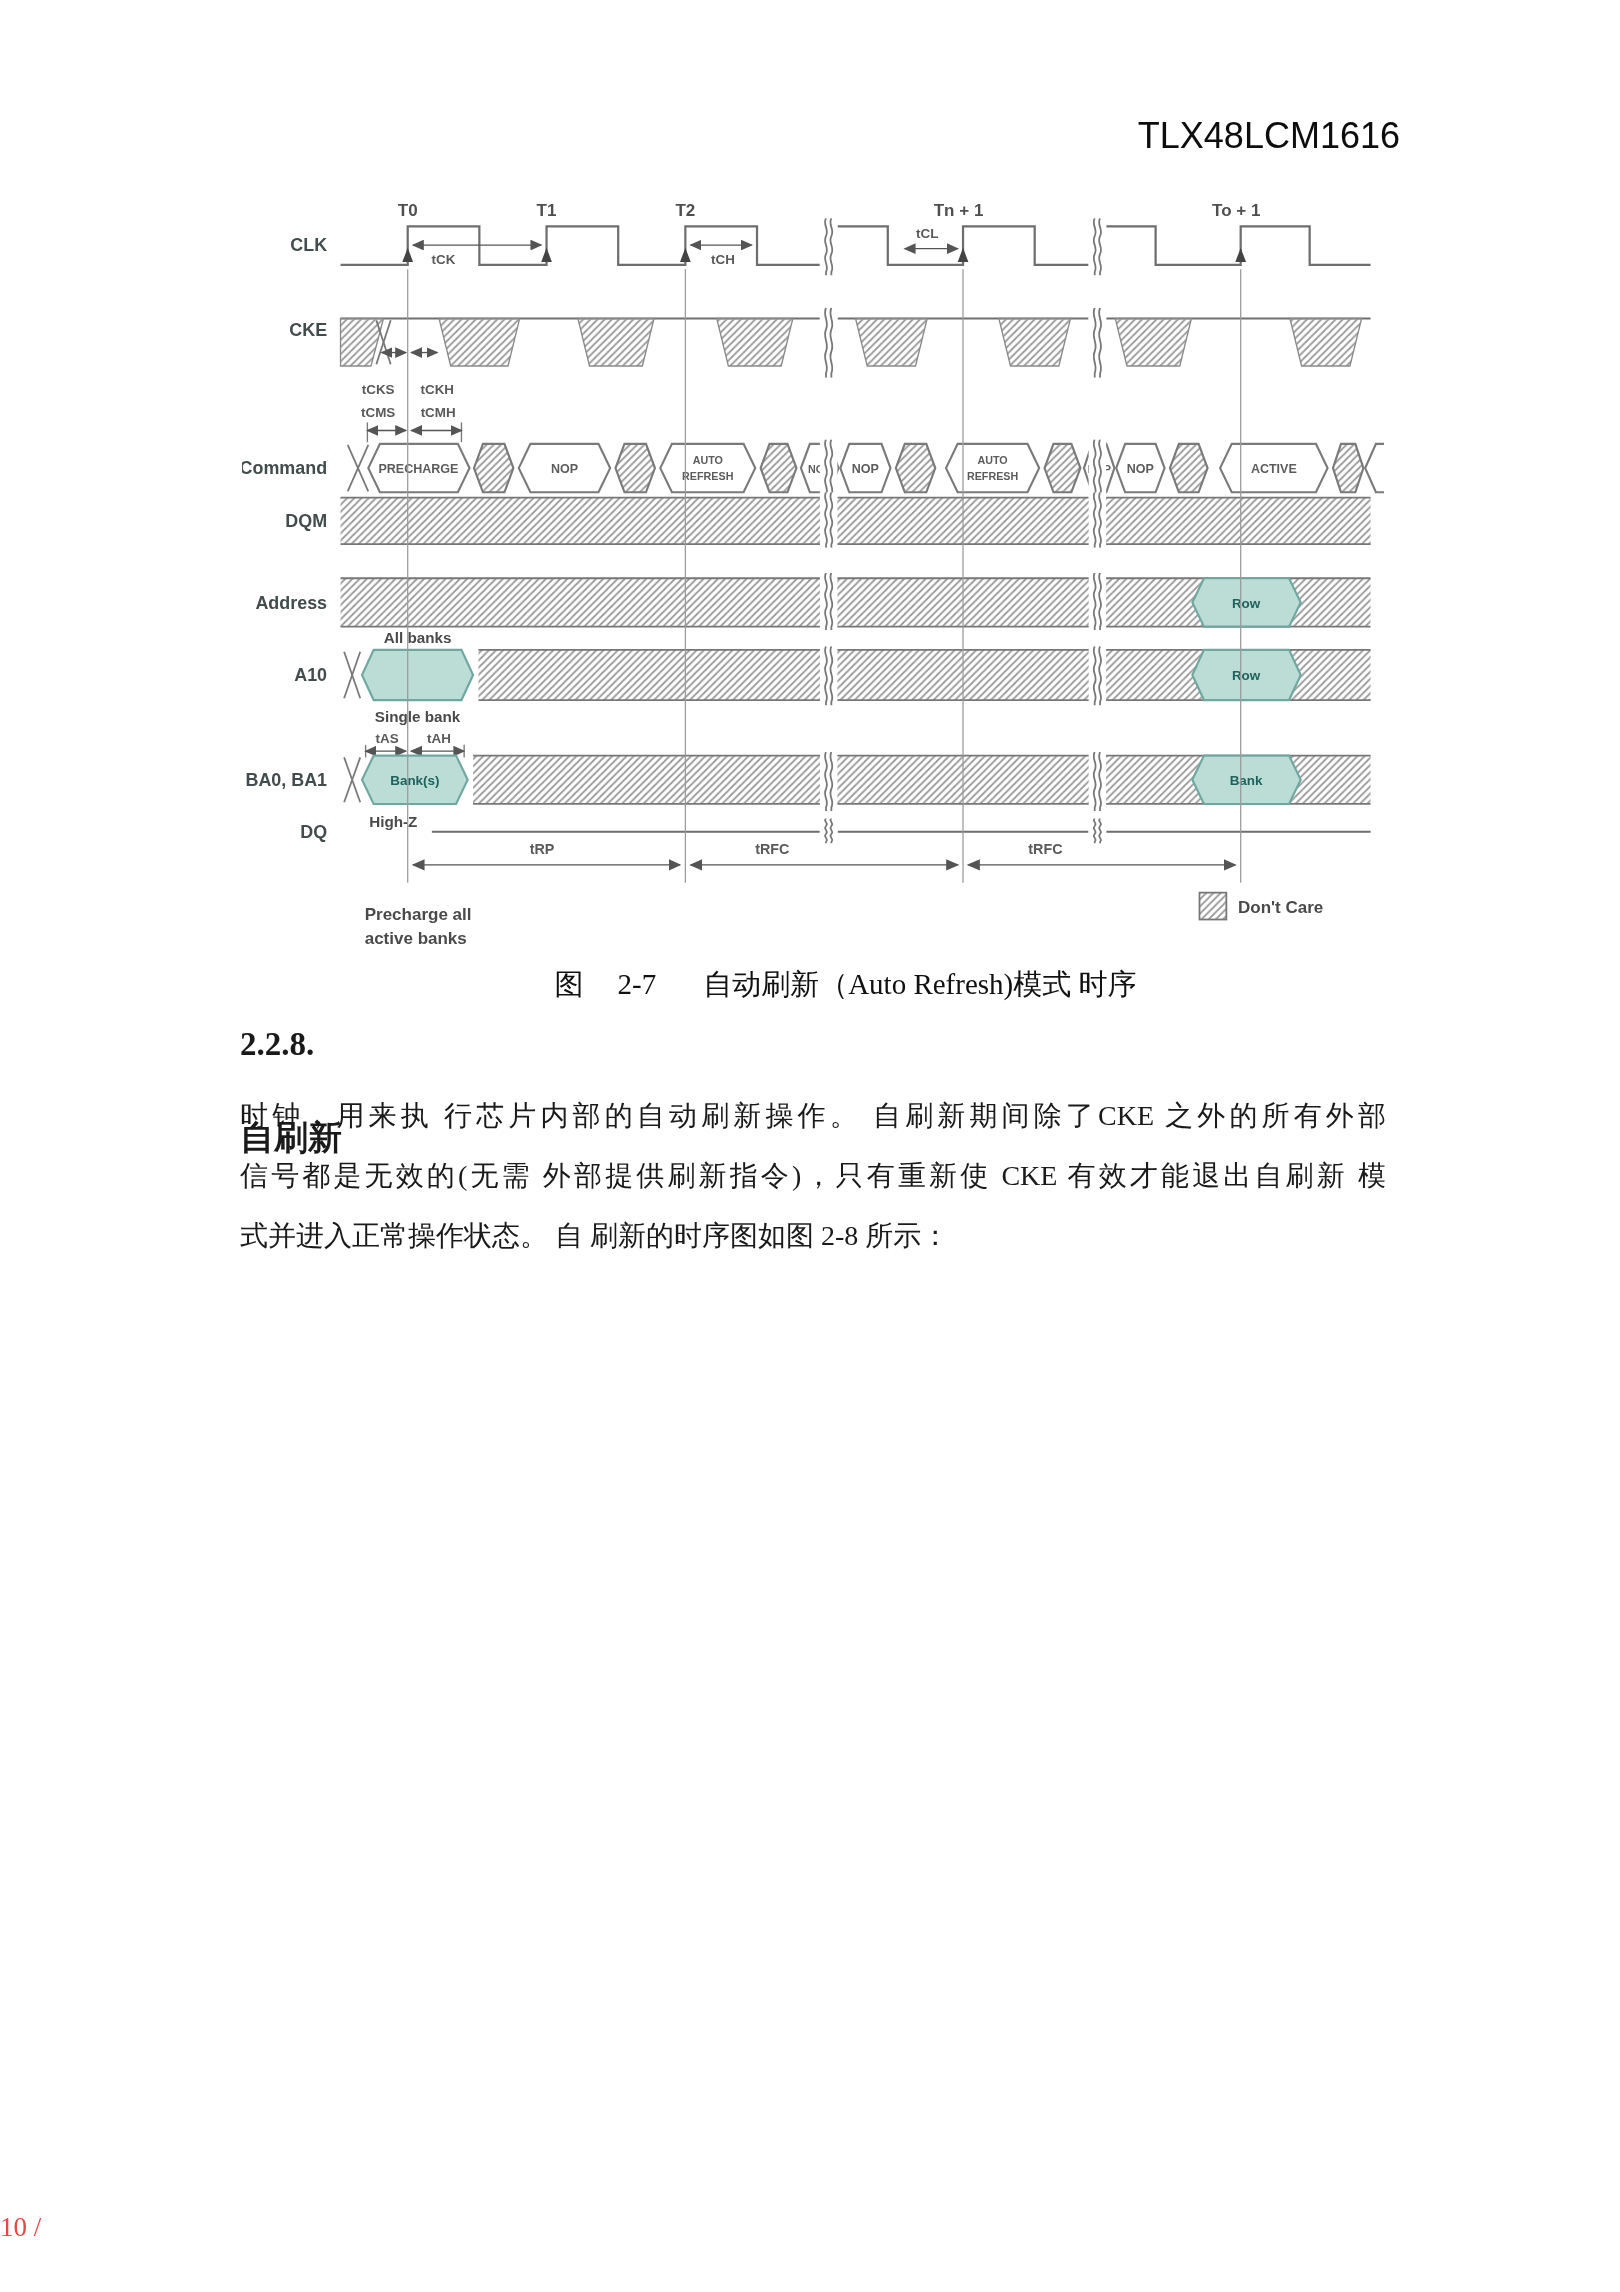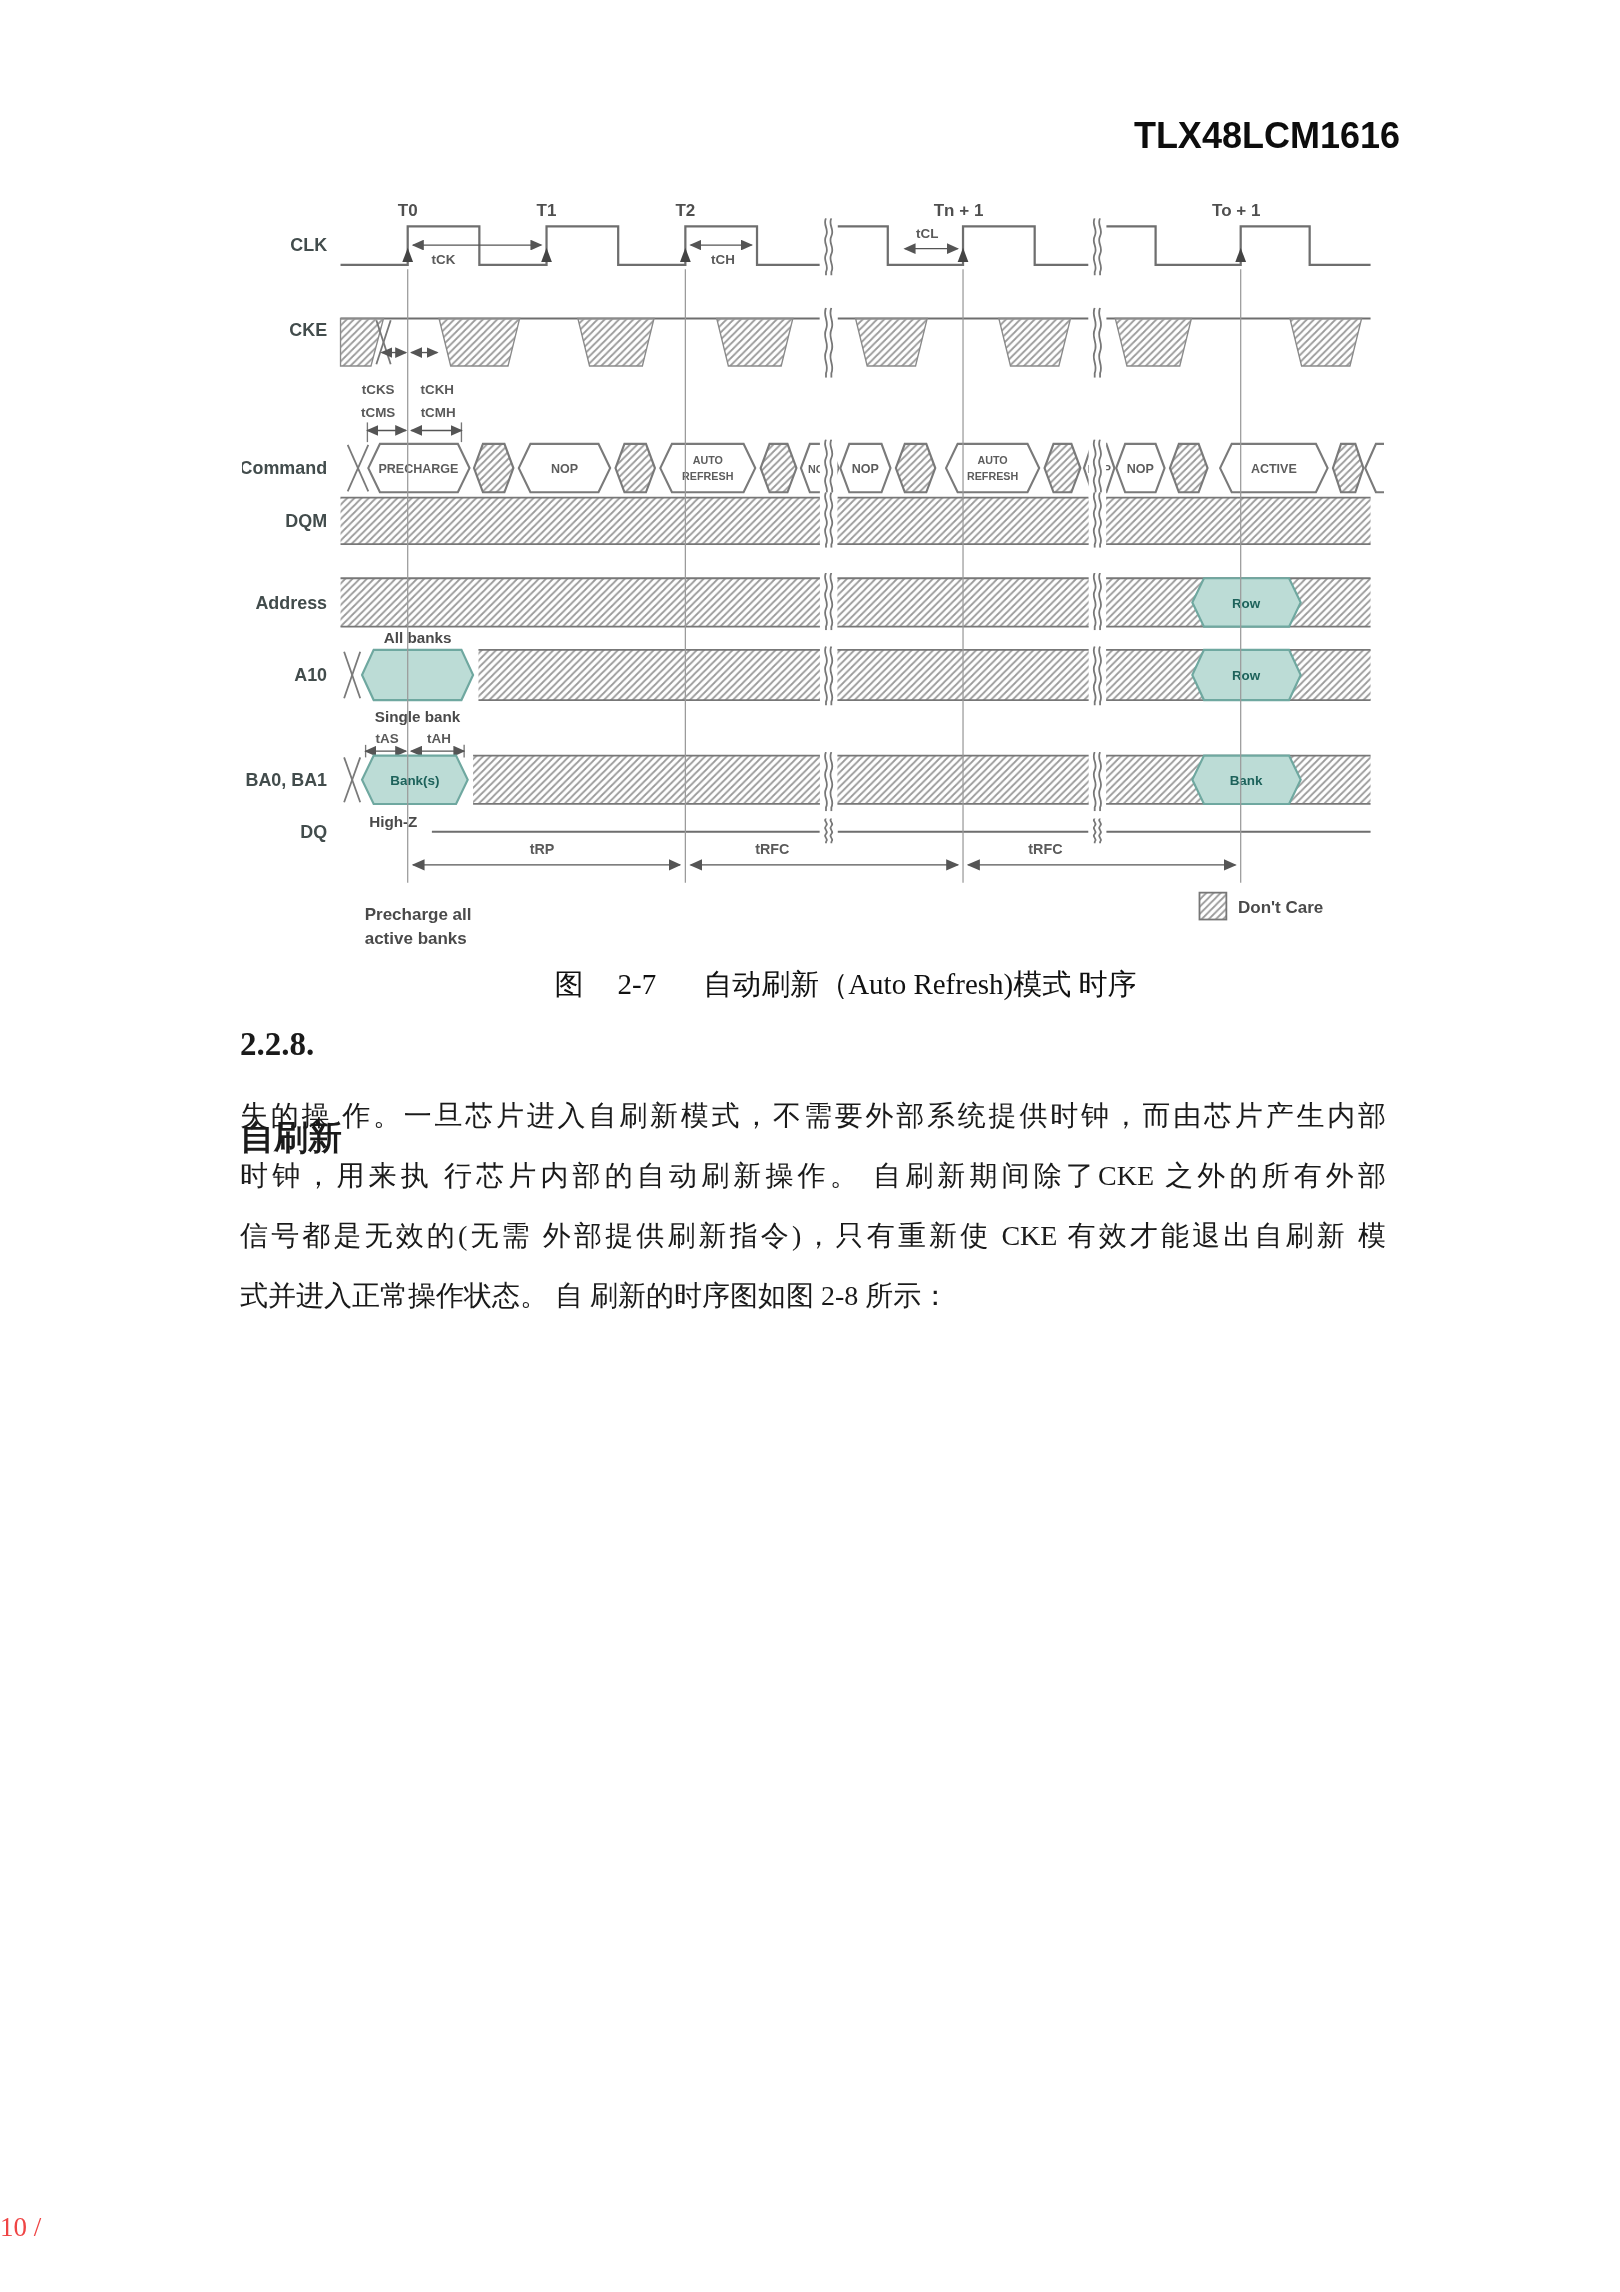--- a/index.html
+++ b/index.html
@@ -1,19 +1,19 @@
 <!DOCTYPE html>
 <html style="font-size:14.3px"><head>
 <meta charset="utf-8">
 <style>
   html,body{margin:0;padding:0;background:#e8e8e8;}
   .page{position:relative;width:1620px;height:2293px;background:#ffffff;overflow:hidden;
         font-family:"Liberation Serif","DejaVu Serif",serif;color:#1a1a1a;}
   .hdr{position:absolute;top:115px;right:220px;font-family:"Liberation Sans","DejaVu Sans",sans-serif;
-       font-weight:700;font-size:36px;letter-spacing:0px;color:#0d0d0d;}
+       font-weight:400;font-size:36px;letter-spacing:0px;color:#0d0d0d;}
   .fig{position:absolute;left:242px;top:202px;width:1142px;height:757px;}
   .caption{position:absolute;left:0;top:965px;width:1620px;text-align:center;padding-left:71px;
            box-sizing:border-box;font-size:29px;color:#111;}
   .cap-sp{display:inline-block;width:34px;}
   .sect{position:absolute;left:240px;top:1026px;display:flex;align-items:baseline;gap:52px;flex-direction:column;}
   .sect .num{font-size:33px;font-weight:bold;}
   .sect .ttl{font-family:Liberation Mono, monospace;font-size:34px;font-weight:bold;}
   .para{position:absolute;left:240px;top:1086px;width:1146px;font-size:28px;line-height:60px;}
   .pline{width:1146px;text-align:justify;text-align-last:justify;white-space:normal;}
   .pline.first{text-indent:56px;}
@@ -236,21 +236,20 @@
   <div class="caption">
     <span>图</span><span class="cap-sp"></span><span>2-7</span><span class="cap-sp" style="width:47px"></span><span>自动刷新（Auto Refresh)模式 时序</span>
   </div>
 
   <div class="sect">
     <span class="num">2.2.8.</span>
     <span class="ttl">自刷新</span>
   </div>
 
   <div class="para">
-    <div class="pline">失的操 作。一旦芯片进入自刷新模式，不需要外部系统提供时钟，而由芯片产生内部</div>
     <div class="pline">时钟，用来执 行芯片内部的自动刷新操作。 自刷新期间除了CKE 之外的所有外部</div>
     <div class="pline">信号都是无效的(无需 外部提供刷新指令)，只有重新使 CKE 有效才能退出自刷新 模</div>
     <div class="pline last">式并进入正常操作状态。 自 刷新的时序图如图 2-8 所示：</div>
   </div>
 
   <div class="pgnum">10 /</div>
 
 </div>
 
 

